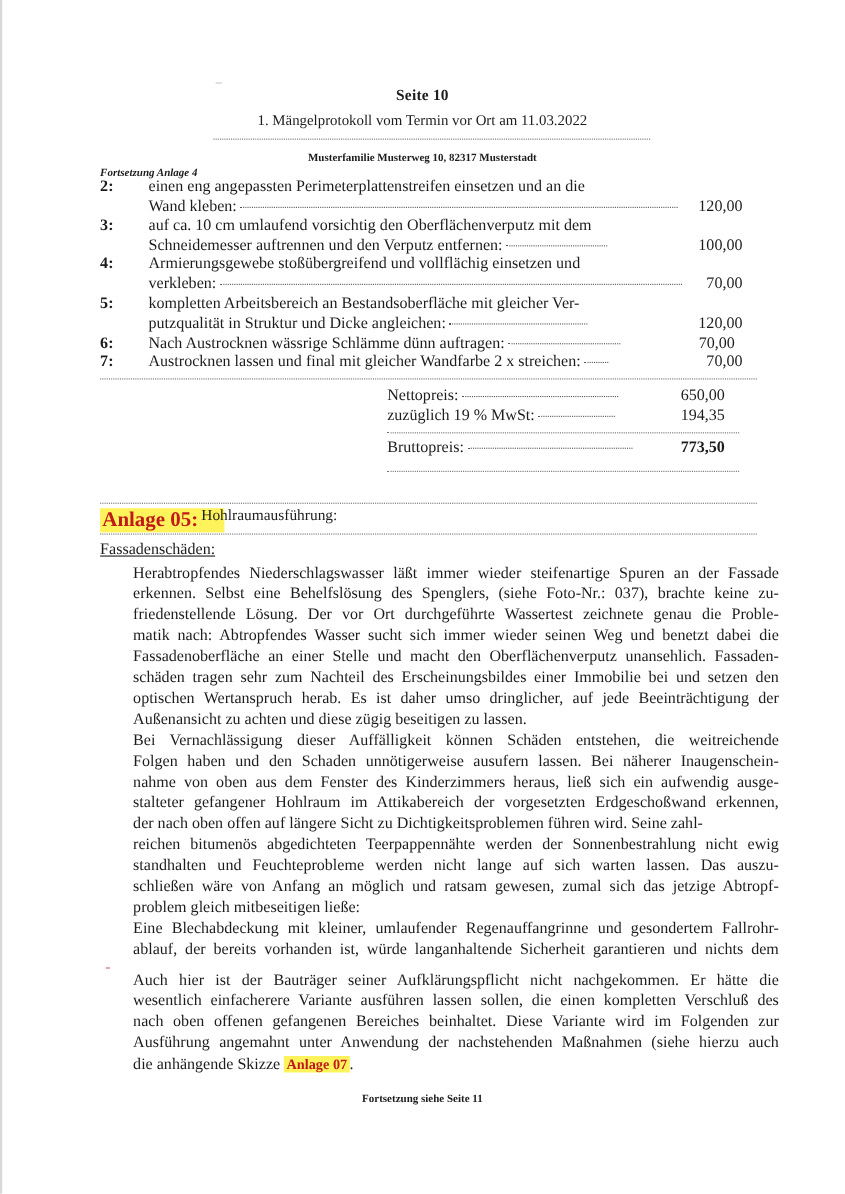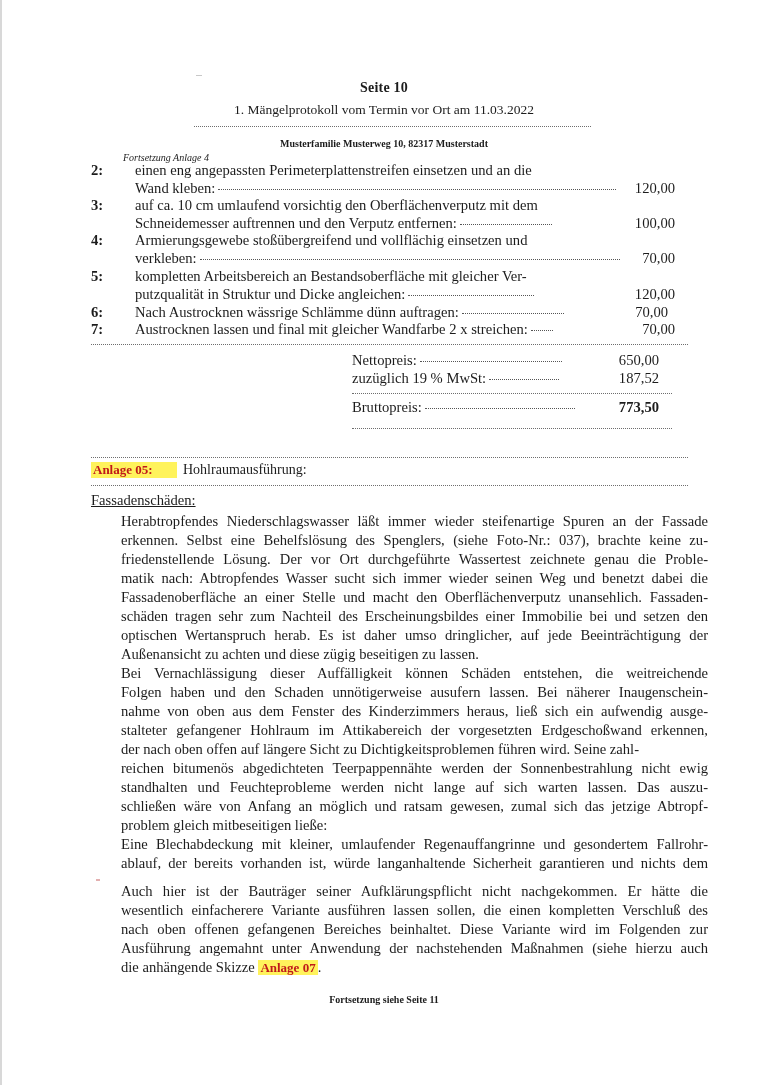--- a/index.html
+++ b/index.html
@@ -7,34 +7,34 @@
     width: 768px; height: 1085px; position: relative; overflow: hidden;
     font-family: "Liberation Serif", "DejaVu Serif", serif; color: #1c1c1c;
   }
   .page-edge { position: absolute; left: 0; top: 0; width: 2px; height: 1085px; background: #d8d8d8; }
   .abs { position: absolute; }
   .center { left: 0; width: 768px; text-align: center; }
   .page-title { top: 80px; font-size: 14px; font-weight: bold; letter-spacing: 0.2px; }
   .subtitle { top: 102px; font-size: 13.5px; }
   .dash-dense { border-top: 1px dotted #6e6e6e; height: 0; }
   .client { top: 138px; font-size: 10px; font-weight: bold; }
-  .cont-label { left: 91px; top: 152px; font-size: 10px; font-style: italic; font-weight: normal; margin-left: 32px; }
+  .cont-label { left: 91px; top: 152px; font-size: 10px; font-style: italic; font-weight: bold; }
   .item { left: 91px; width: 597px; font-size: 14.6px; line-height: 17.5px; }
   .item .num { position: absolute; left: 0; top: 0; font-weight: bold; }
   .item .line { position: absolute; left: 44px; white-space: nowrap; }
   .leader { display: inline-block; border-bottom: 1px dotted #555; height: 0; vertical-align: baseline; margin-left: 3px; position: relative; top: -3px; }
   .amount { position: absolute; right: 13px; text-align: right; }
   .totals { left: 352px; width: 320px; font-size: 14.6px; }
   .totals .row { position: absolute; left: 0; width: 320px; height: 18px; }
   .totals .lbl { position: absolute; left: 0; white-space: nowrap; }
   .totals .val { position: absolute; right: 13px; }
   .bold { font-weight: bold; }
   .highlight { background: #fff35c; color: #c0191a; font-weight: bold; padding: 0 2px; }
   .anlage-row { left: 91px; top: 462px; font-size: 14px; }
-  .anlage-row .tag { position: absolute; left: 0; top: 0; white-space: nowrap; font-size: 13px; }
+  .anlage-row .tag { position: absolute; left: 0; top: 0; white-space: nowrap; font-size: 19px; }
   .anlage-row .heading { position: absolute; left: 92px; top: 0; white-space: nowrap; }
   .section-head { left: 91px; top: 492px; font-size: 14.6px; text-decoration: underline; }
   .para { left: 91px; width: 587px; font-size: 14.6px; line-height: 19px; text-align: justify; margin-left: 30px; }
   .para .ln { display: block; white-space: nowrap; height: 19px; }
   .para .ln.j { text-align: justify; text-align-last: justify; white-space: normal; }
   .footer { top: 994px; font-size: 10px; font-weight: bold; }
   .speck { position: absolute; background: #c8c8c8; }
 </style>
 </head>
 <body>
@@ -91,21 +91,21 @@
 
 <div class="abs dash-dense" style="left:91px;top:344px;width:597px;"></div>
 
 <div class="abs totals" style="top:352px;height:80px;">
   <div class="row" style="top:0;">
     <span class="lbl"><span>Nettopreis:</span><span class="leader" style="width:142px;"></span></span>
     <span class="val">650,00</span>
   </div>
   <div class="row" style="top:18px;">
     <span class="lbl"><span>zuzüglich 19 % MwSt:</span><span class="leader" style="width:70px;"></span></span>
-    <span class="val">187,52</span>
+    <span class="val">194,35</span>
   </div>
   <div class="abs dash-dense" style="left:0;top:41px;width:320px;"></div>
   <div class="row" style="top:47px;">
     <span class="lbl"><span>Bruttopreis:</span><span class="leader" style="width:150px;"></span></span>
     <span class="val bold">773,50</span>
   </div>
   <div class="abs dash-dense" style="left:0;top:76px;width:320px;"></div>
 </div>
 
 <div class="abs dash-dense" style="left:91px;top:457px;width:597px;"></div>

